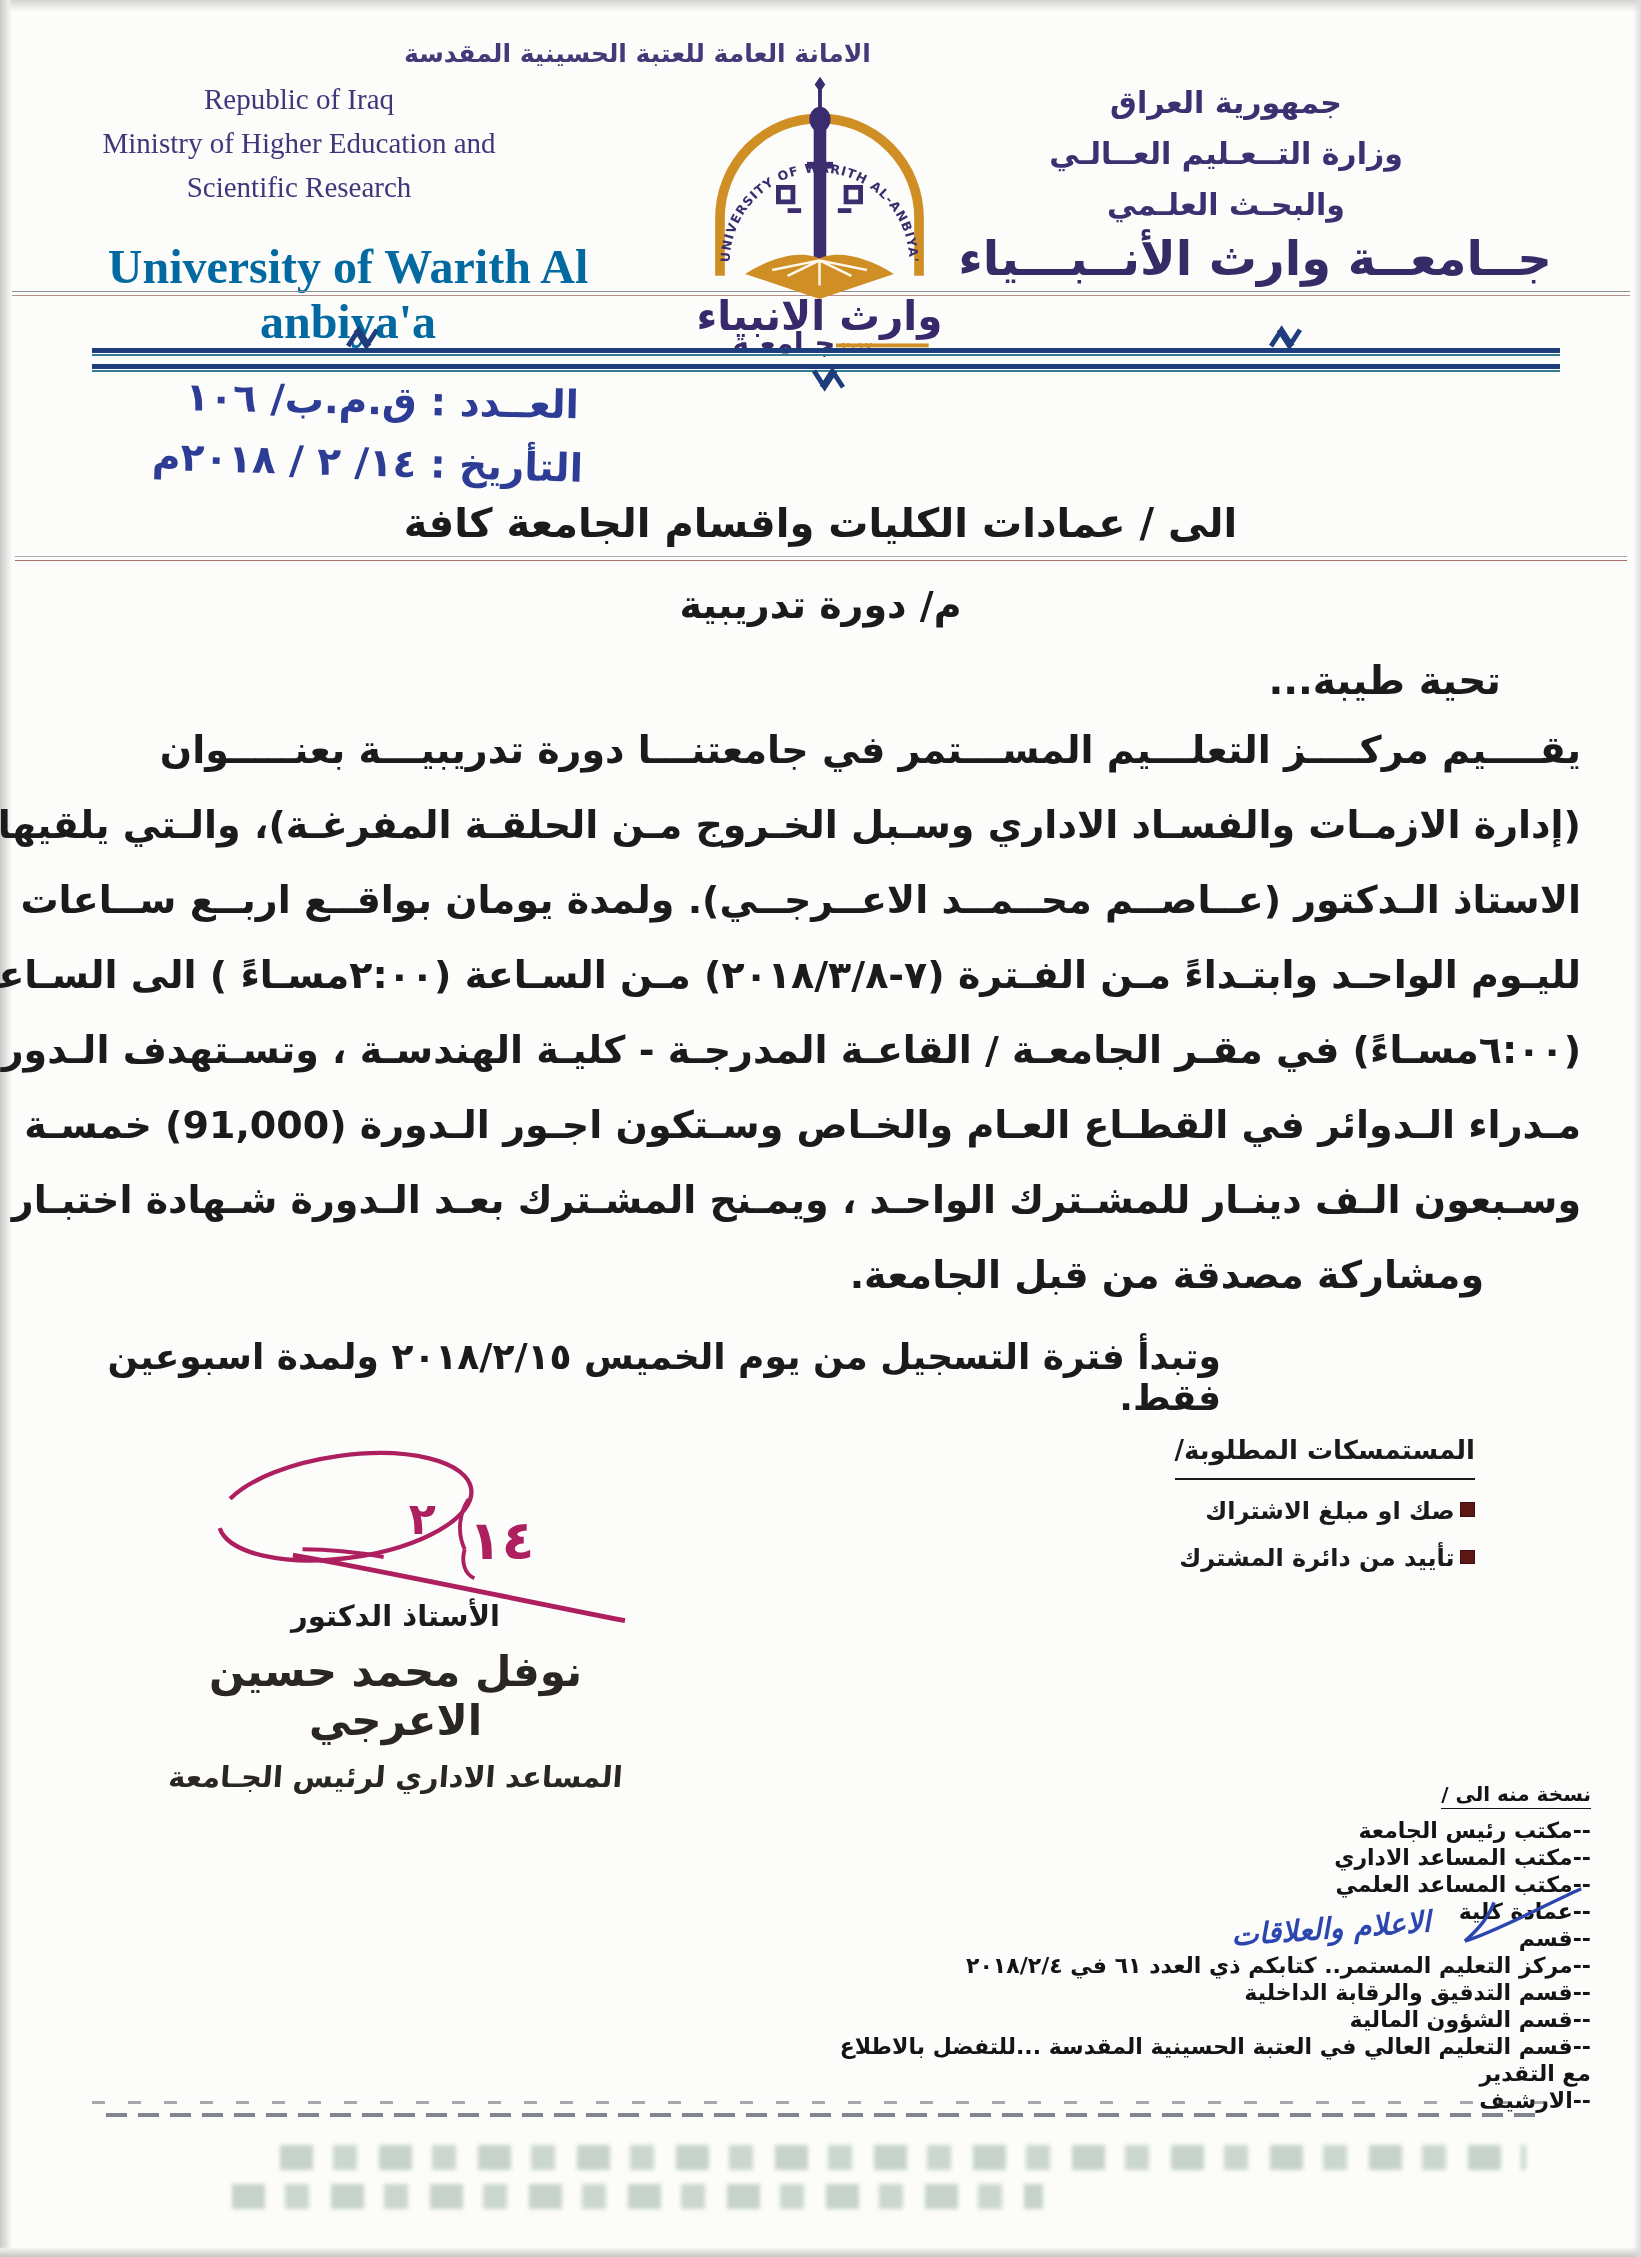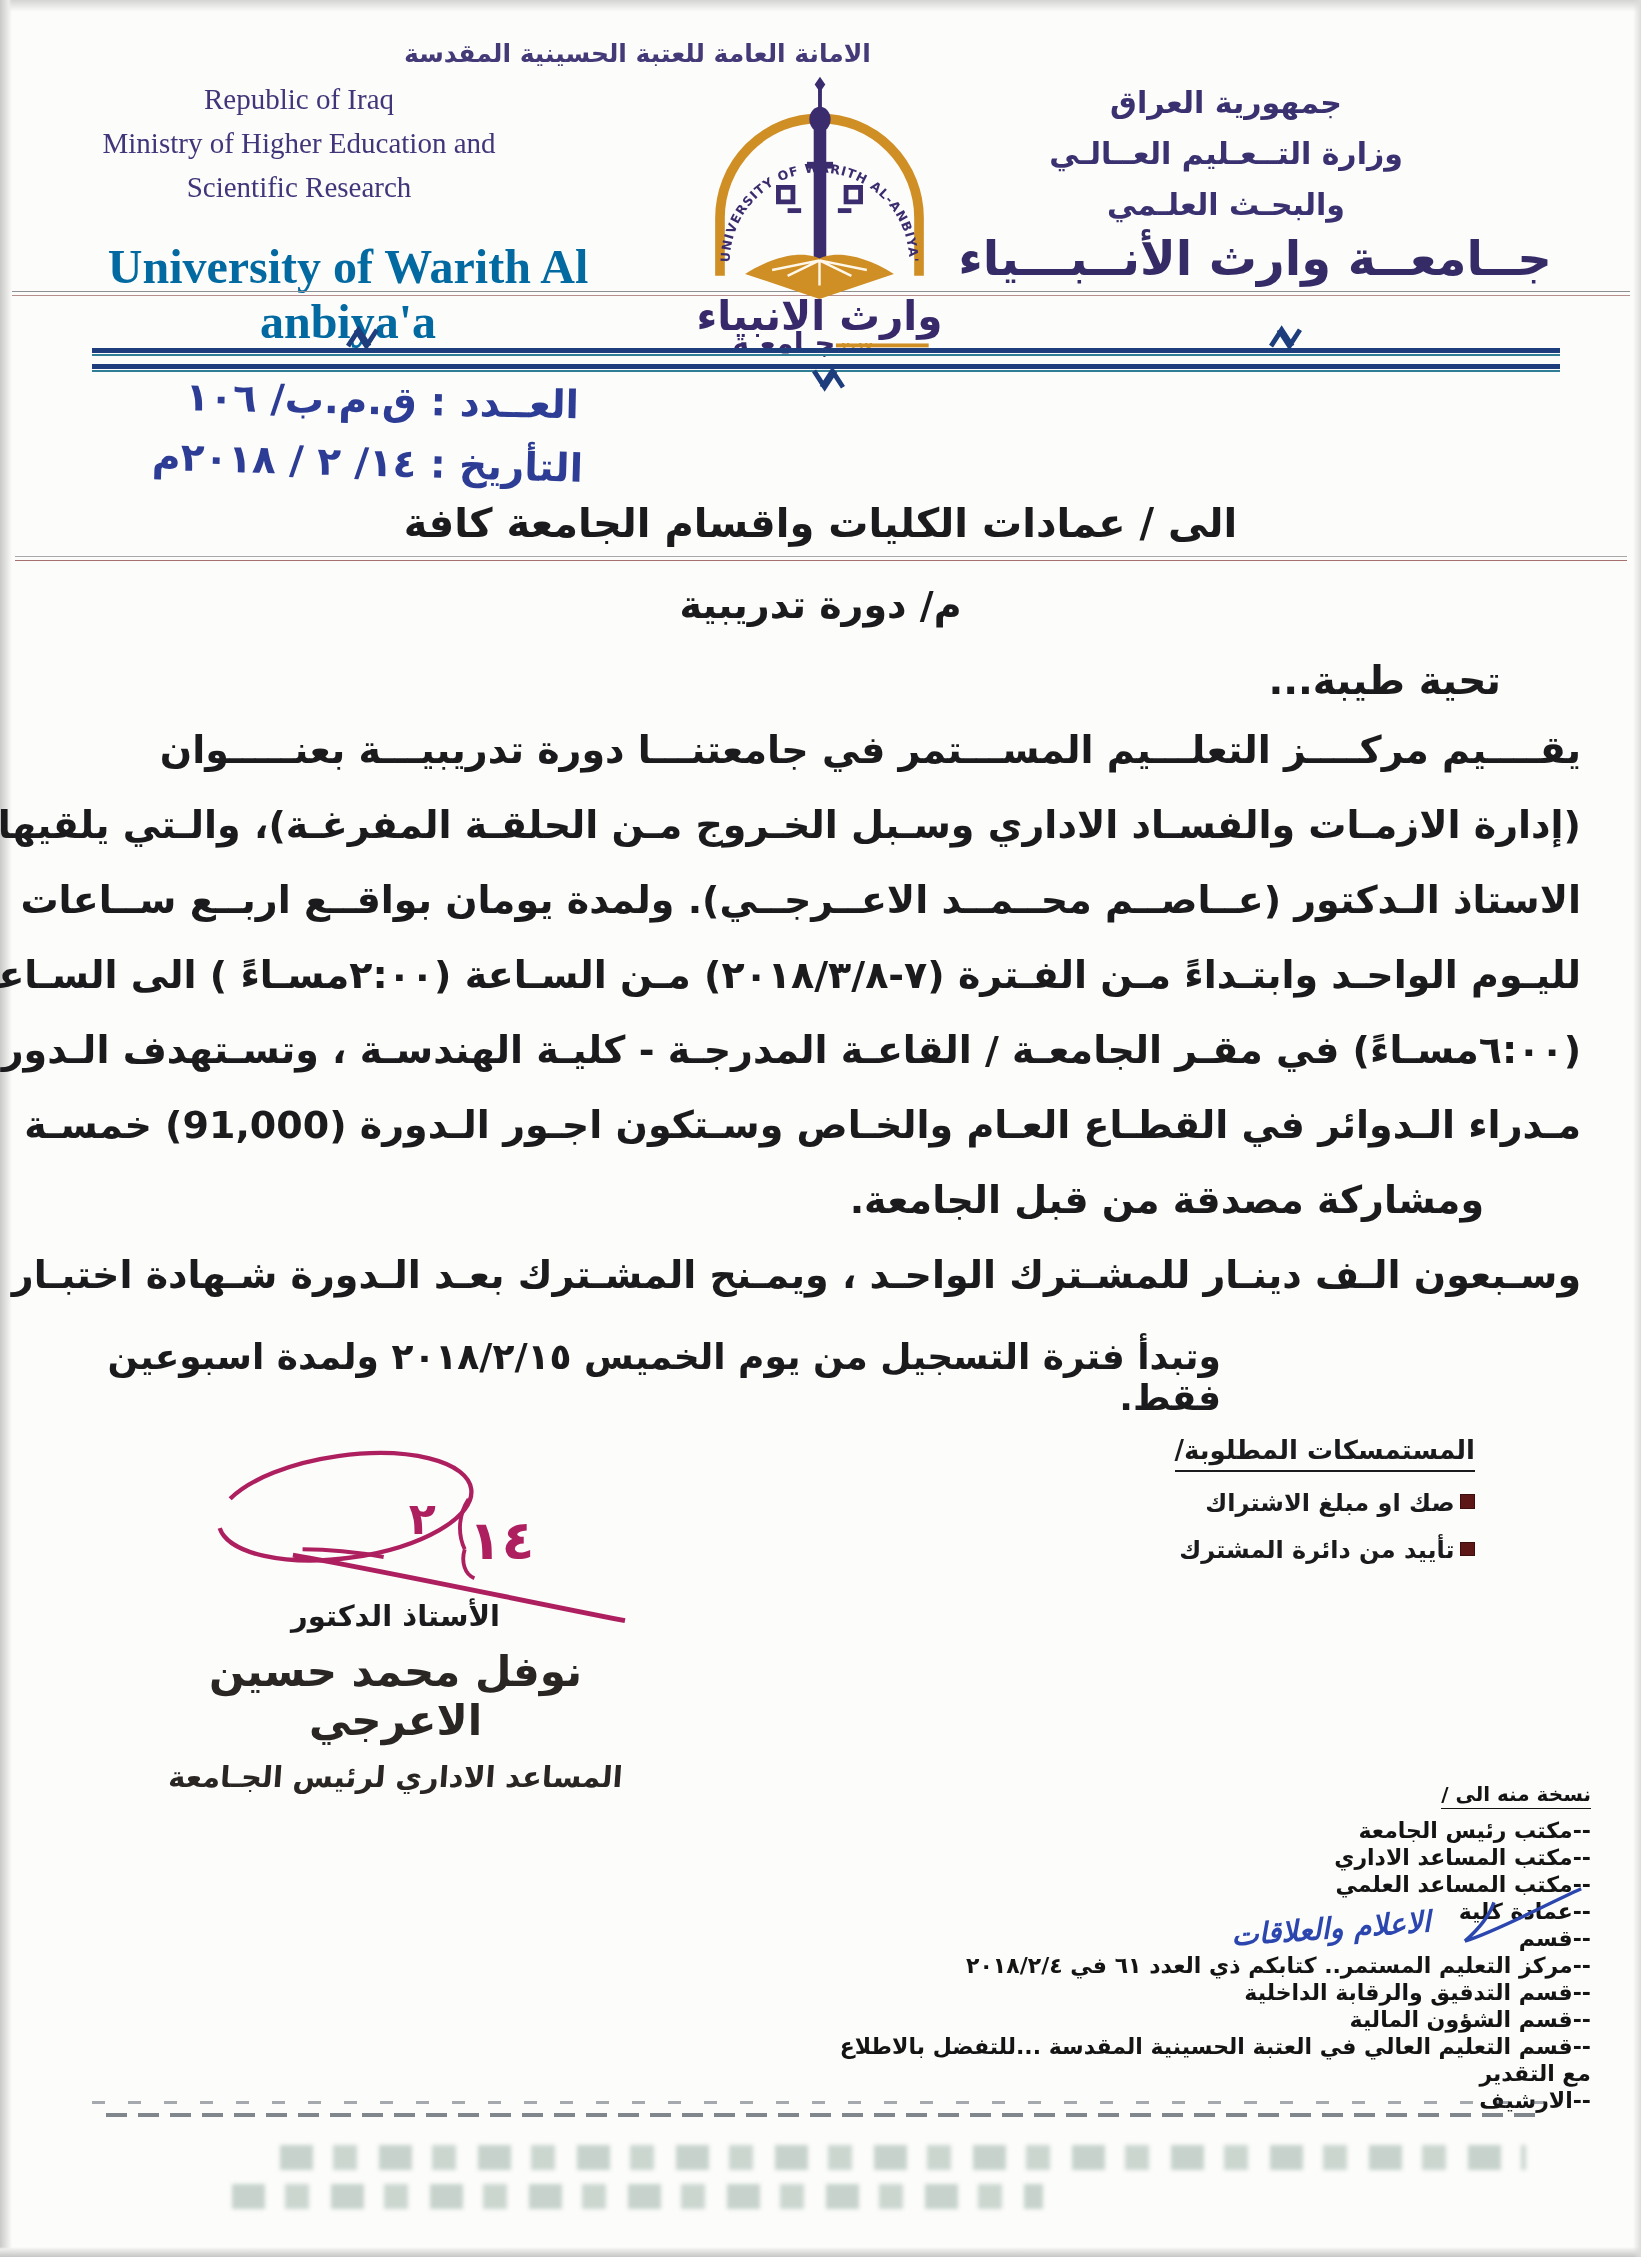--- a/index.html
+++ b/index.html
@@ -44,21 +44,21 @@
   .subject{left:0;top:583px;width:100%;text-align:center;font-size:38px;font-weight:bold;direction:rtl;}
   .greeting{right:140px;top:658px;font-size:39px;font-weight:bold;direction:rtl;}
   
   .body-para{right:60px;top:728px;width:1421px;direction:rtl;}
   .bl{height:75px;font-size:38px;font-weight:bold;text-align:justify;text-align-last:justify;
       white-space:nowrap;letter-spacing:0;}
   .bl-last{text-align:right;text-align-last:right;padding-right:97px;}
   .closing{right:420px;top:1336px;font-size:36px;font-weight:bold;direction:rtl;}
   
   .reqs{right:166px;top:1435px;width:483px;direction:rtl;text-align:right;}
-  .reqs-title{display:inline-block;font-size:26px;font-weight:bold;border-bottom:2.4px solid #1b1b1d;padding-bottom:5px;}
+  .reqs-title{display:inline-block;font-size:26px;font-weight:bold;border-bottom:2.4px solid #1b1b1d;padding-bottom:13px;}
   .req-item{margin-top:14.5px;font-size:24px;font-weight:bold;line-height:33px;}
   .req-sq{display:inline-block;width:12.6px;height:12.6px;background:#5e1717;border:1px solid #3c0e0e;
           margin-left:5.8px;vertical-align:1.9px;}
   
   .sig-text{left:154px;top:1599px;width:483px;text-align:center;direction:rtl;}
   .sig-honorific{font-size:29px;font-weight:bold;}
   .sig-name{font-size:42px;font-weight:bold;margin-top:13.5px;color:#2a2624;}
   .sig-role{font-size:29px;font-weight:bold;margin-top:15.4px;transform:skewX(-4deg);color:#2a2624;}
   
   .dist{right:50px;top:1782px;width:753px;direction:rtl;text-align:right;color:#141414;}
@@ -167,22 +167,22 @@
   <div class="abs subject">م/ دورة تدريبية</div>
   <div class="abs greeting">تحية طيبة...</div>
 
   <div class="abs body-para">
     <div class="bl">يقــــيم مركــــز التعلـــيم المســـتمر في جامعتنـــا دورة تدريبيـــة بعنـــــوان</div>
     <div class="bl">(إدارة الازمـات والفسـاد الاداري وسـبل الخـروج مـن الحلقـة المفرغـة)، والـتي يلقيها</div>
     <div class="bl">الاستاذ الـدكتور (عــاصــم محــمــد الاعــرجــي). ولمدة يومان بواقــع اربــع ســاعات</div>
     <div class="bl">لليـوم الواحـد وابتـداءً مـن الفـترة (٧-٢٠١٨/٣/٨) مـن السـاعة (٢:٠٠مسـاءً ) الى السـاعة</div>
     <div class="bl">(٦:٠٠مسـاءً) في مقـر الجامعـة / القاعـة المدرجـة - كليـة الهندسـة ، وتسـتهدف الـدورة</div>
     <div class="bl">مـدراء الـدوائر في القطـاع العـام والخـاص وسـتكون اجـور الـدورة (91,000) خمسـة</div>
+    <div class="bl">وسـبعون الـف دينـار للمشـترك الواحـد ، ويمـنح المشـترك بعـد الـدورة شـهادة اختبـار</div>
     <div class="bl bl-last">ومشاركة مصدقة من قبل الجامعة.</div>
-    <div class="bl">وسـبعون الـف دينـار للمشـترك الواحـد ، ويمـنح المشـترك بعـد الـدورة شـهادة اختبـار</div>
   </div>
   <div class="abs closing">وتبدأ فترة التسجيل من يوم الخميس ٢٠١٨/٢/١٥ ولمدة اسبوعين فقط.</div>
 
   <div class="abs reqs">
     <span class="reqs-title">المستمسكات المطلوبة/</span>
     <div class="req-item">
       <span class="req-sq"></span><span>صك او مبلغ الاشتراك</span>
     </div>
     <div class="req-item">
       <span class="req-sq"></span><span>تأييد من دائرة المشترك</span>

